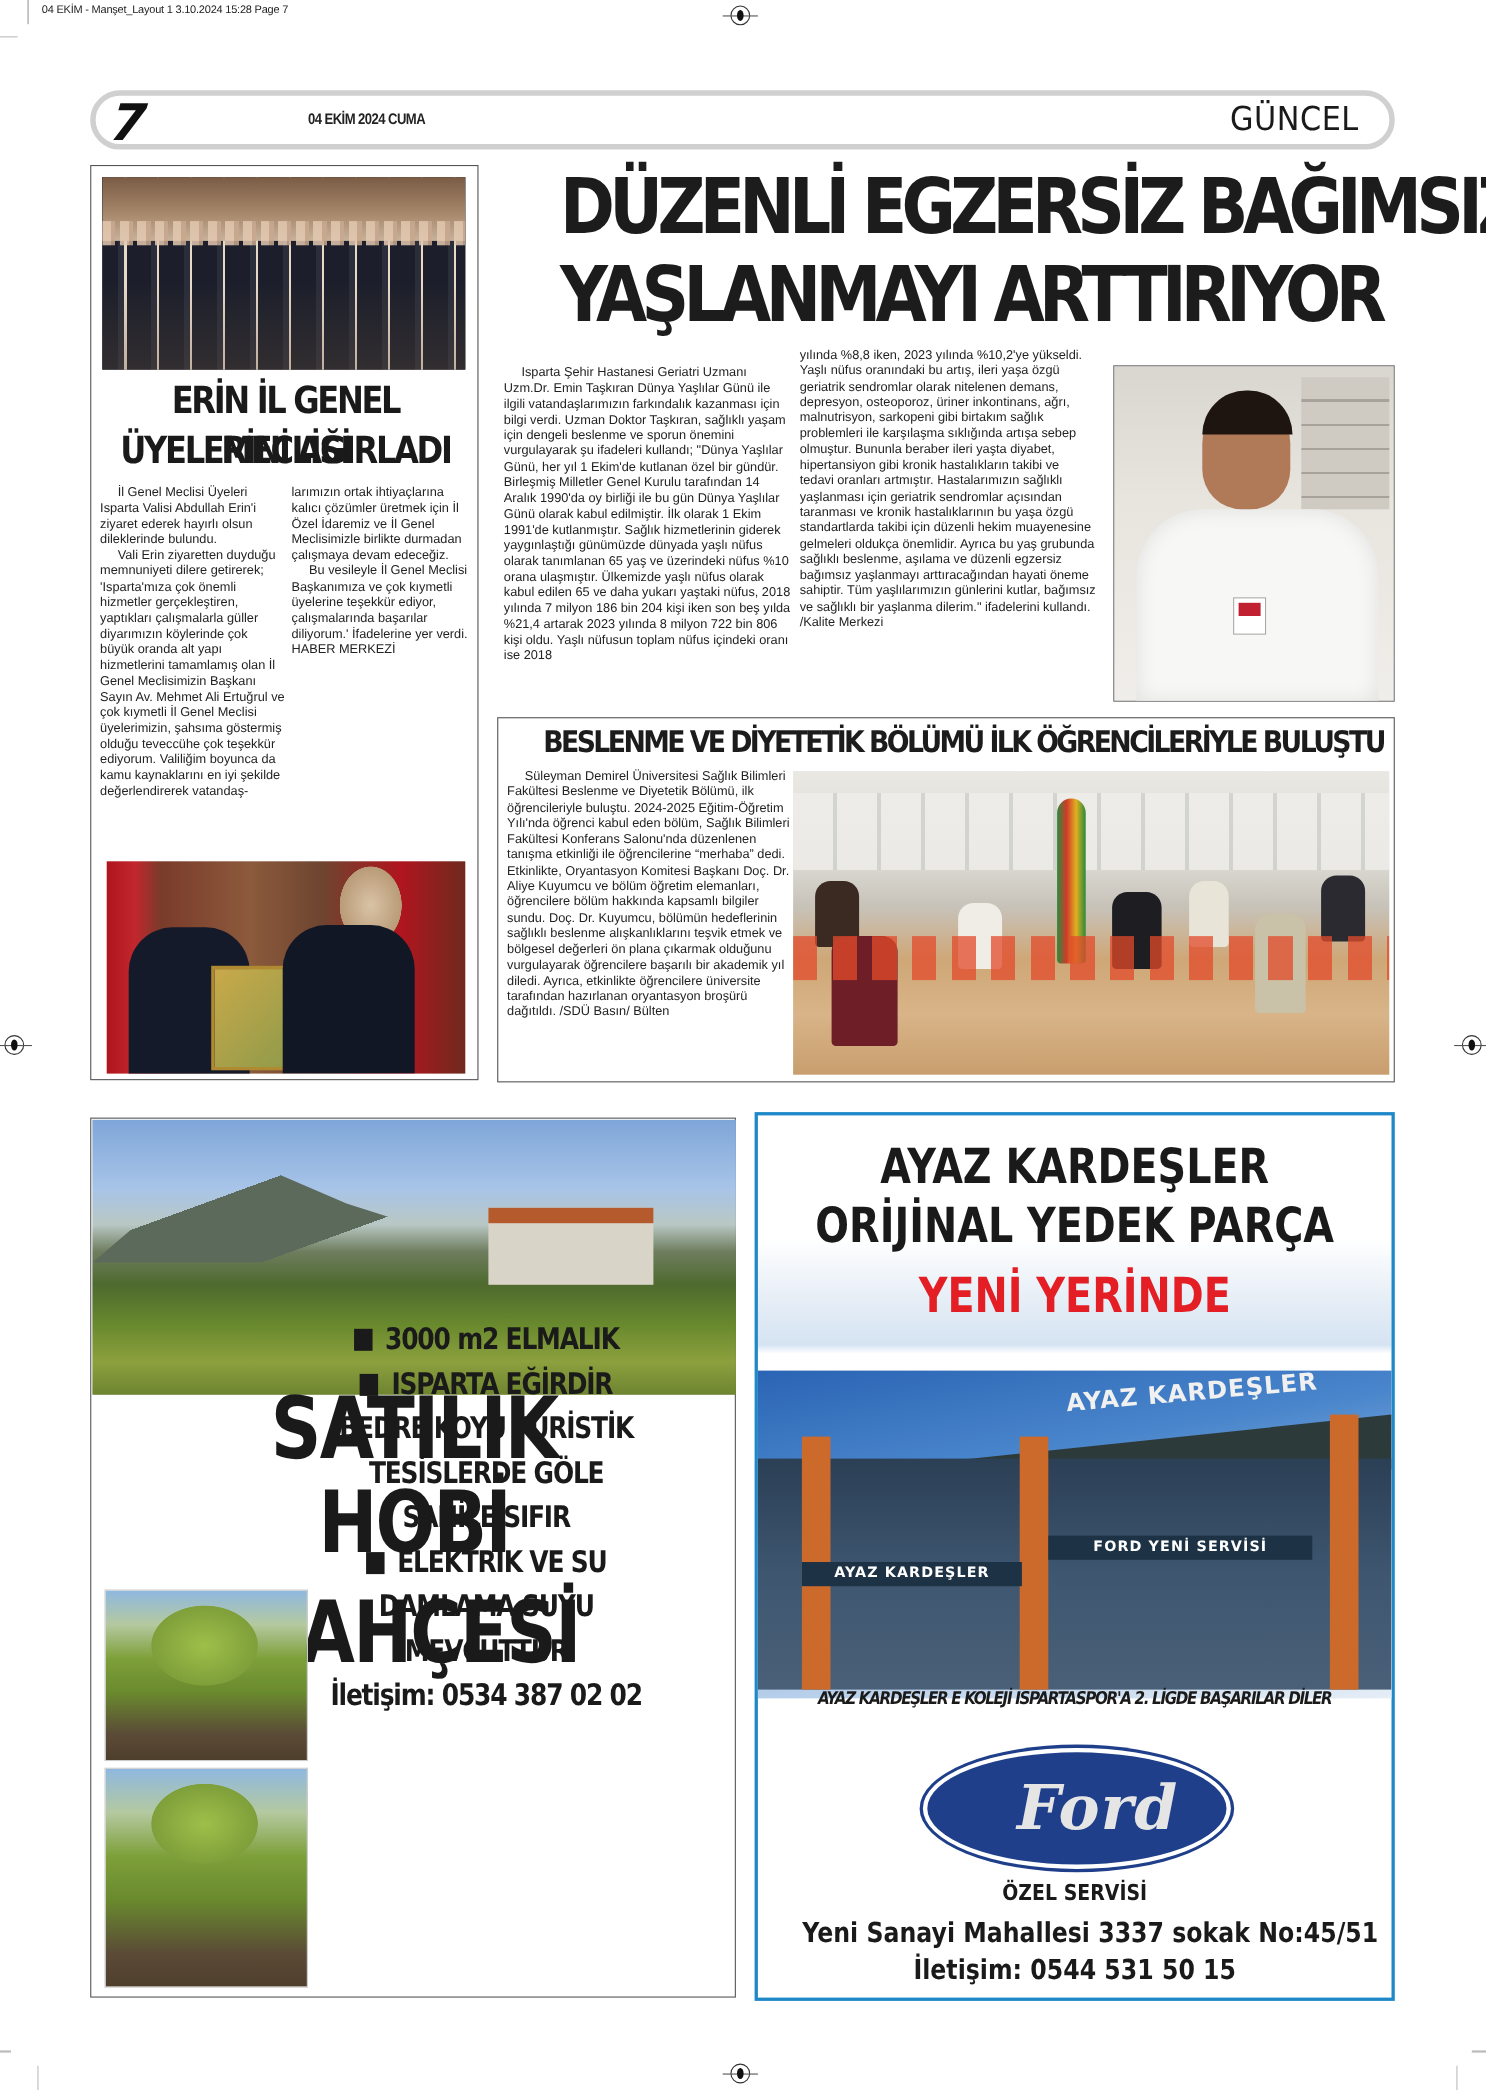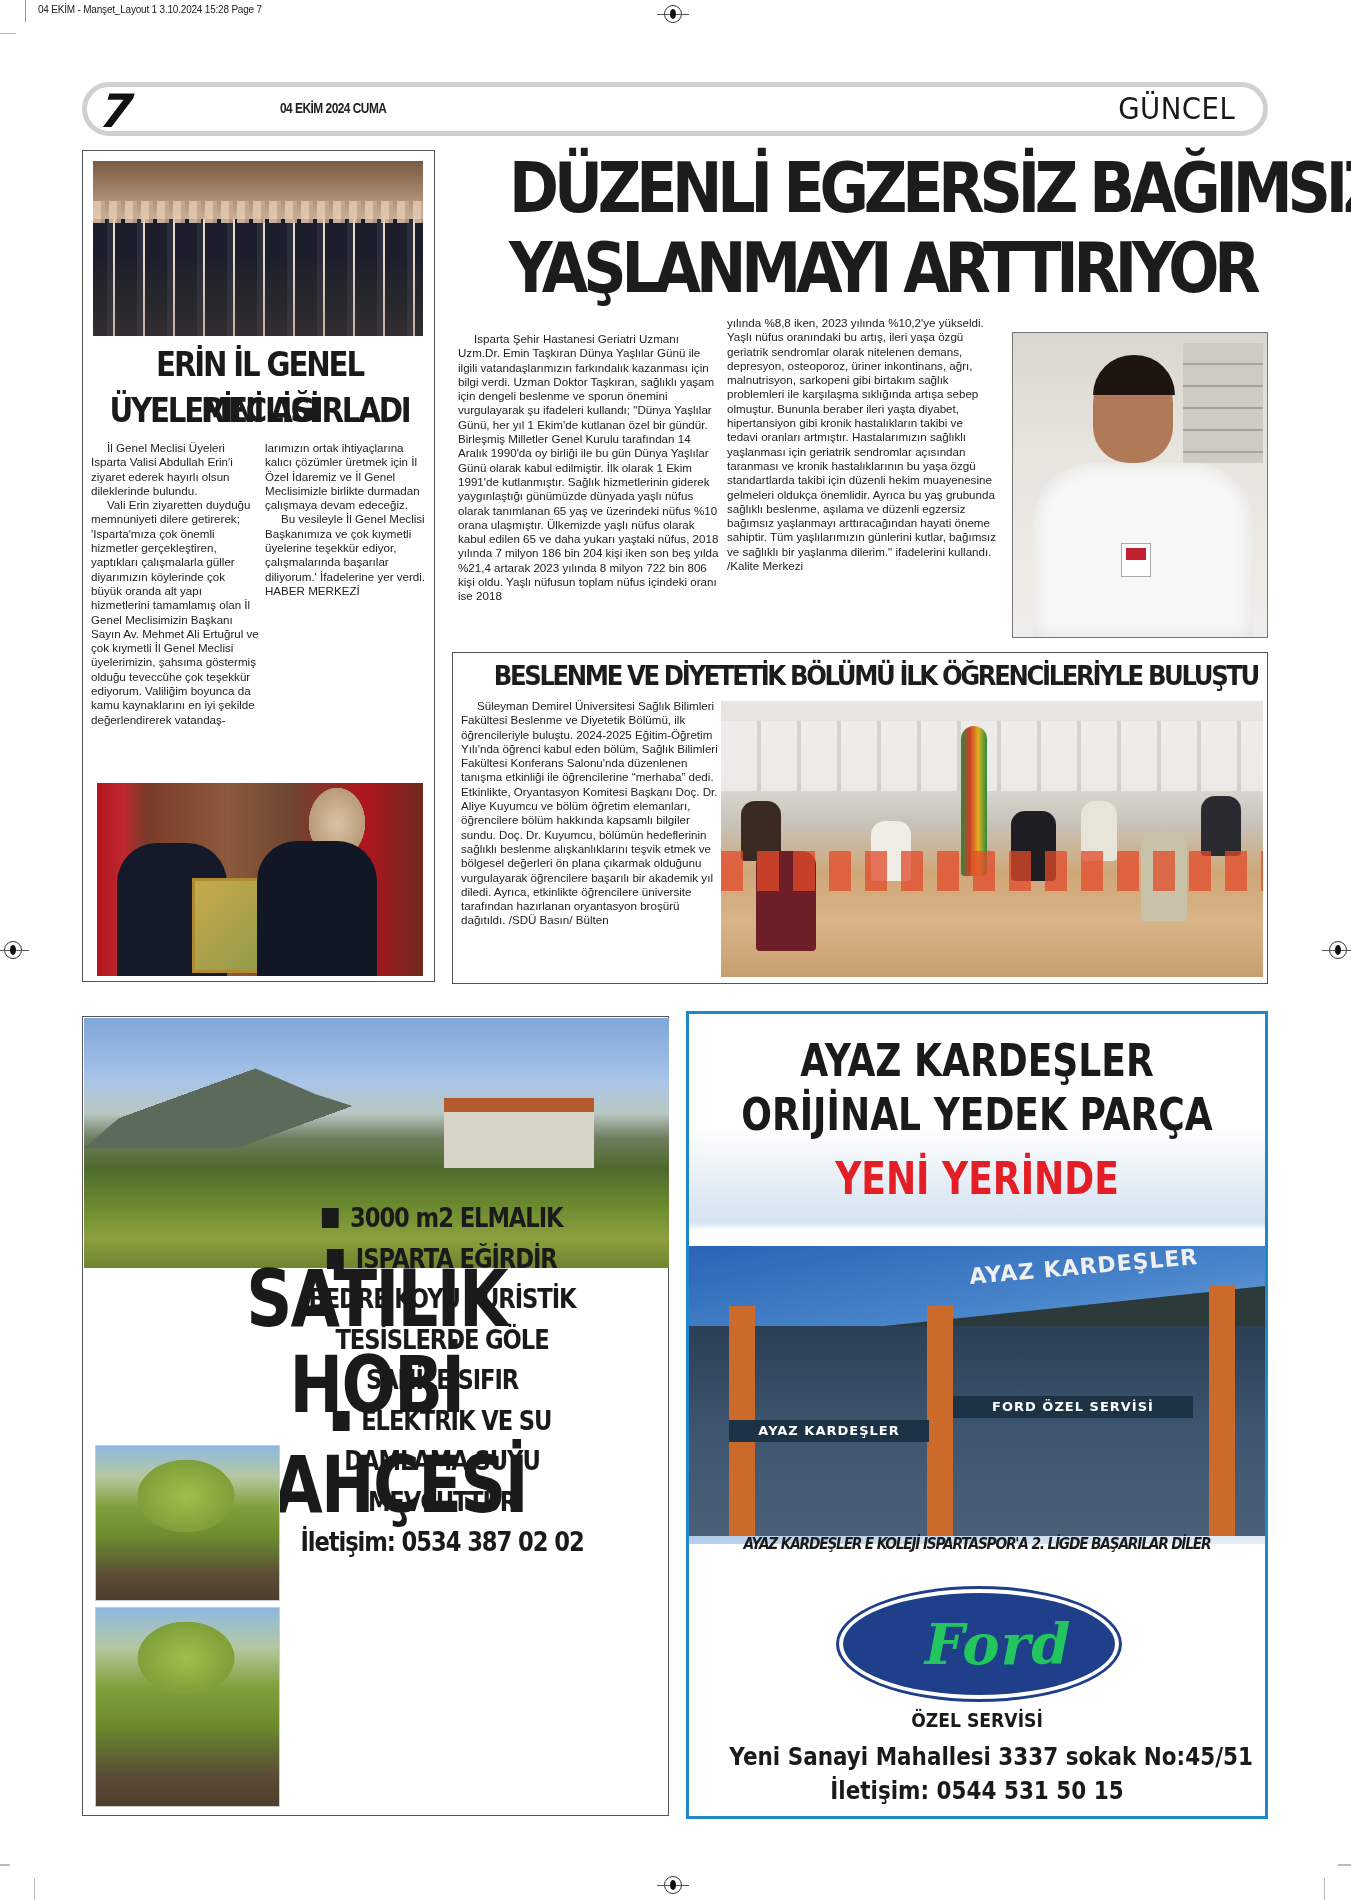--- a/index.html
+++ b/index.html
@@ -87,21 +87,21 @@
   .ayaz-red { color: #e31e24; }
   .building { left: 0; top: 232px; width: 576px; height: 298px;
     background: linear-gradient(170deg, #2a64b4 0%, #4a86cc 30%, #8fb5df 55%, #e6eef7 100%); }
   .bld-roof { position: absolute; left: 0; top: 40px; width: 576px; height: 50px; background: #2d3a3a; transform: skewY(-6deg); transform-origin: right; }
   .bld-facade { position: absolute; left: 0; top: 80px; width: 576px; height: 210px; background: linear-gradient(180deg, #2b3f55 0%, #3e5670 50%, #4a6078 100%); }
   .bld-pillar { position: absolute; top: 60px; width: 26px; height: 230px; background: #cc6a2c; }
   .bld-sign { position: absolute; height: 22px; background: #1d3244; color: #fff; font-family: "DejaVu Sans", sans-serif; font-weight: bold; font-size: 13px; line-height: 22px; text-align: center; letter-spacing: 1px; }
   .bld-top-sign { position: absolute; left: 280px; top: 8px; font-family: "DejaVu Sans", sans-serif; font-weight: bold; font-size: 22px; color: #f0f0f0; transform: rotate(-5deg); letter-spacing: 1px; }
   .ayaz-caption { position: absolute; left: 0; top: 520px; width: 576px; text-align: center; font-family: "DejaVu Sans", sans-serif; font-weight: bold; font-style: italic; font-size: 16px; letter-spacing: -1.4px; color: #1a1a1a; transform: scaleX(0.86); transform-origin: center; white-space: nowrap; }
   .ford-oval { position: absolute; left: 150px; top: 575px; width: 280px; height: 110px; border-radius: 50%; background: #1f3f8a; border: 4px solid #fff; box-shadow: 0 0 0 3px #1f3f8a; display: flex; align-items: center; justify-content: center; }
-  .ford-word { font-family: "DejaVu Serif", serif; font-style: italic; font-weight: bold; font-size: 56px; color: #22c55e; letter-spacing: 1px; margin-left: 38px; }
+  .ford-word { font-family: "DejaVu Serif", serif; font-style: italic; font-weight: bold; font-size: 56px; color: #e5e5e5; letter-spacing: 1px; margin-left: 38px; }
   .ford-sub { position: absolute; left: 0; width: 576px; text-align: center; font-family: "DejaVu Sans", sans-serif; font-weight: bold; color: #1a1a1a; transform: scaleX(0.86); transform-origin: center; white-space: nowrap; }
 </style>
 </head>
 <body>
 
 <div class="slug-line"></div>
 <div class="slug">04 EKİM - Manşet_Layout 1  3.10.2024  15:28  Page 7</div>
 <div class="reg" style="left:664px; top:5px;"></div>
 <div class="reg" style="left:4px; top:941px;"></div>
 <div class="reg" style="left:1329px; top:941px;"></div>
@@ -219,21 +219,21 @@
   <div class="ayaz-title" style="top:74px;">ORİJİNAL YEDEK PARÇA</div>
   <div class="ayaz-title ayaz-red" style="top:138px;">YENİ YERİNDE</div>
   <div class="photo building">
     <div class="bld-roof"></div>
     <div class="bld-top-sign">AYAZ KARDEŞLER</div>
     <div class="bld-facade"></div>
     <div class="bld-pillar" style="left:40px;"></div>
     <div class="bld-pillar" style="left:238px;"></div>
     <div class="bld-pillar" style="left:520px; top:40px; height:250px;"></div>
     <div class="bld-sign" style="left:40px; top:174px; width:200px;">AYAZ KARDEŞLER</div>
-    <div class="bld-sign" style="left:264px; top:150px; width:240px;">FORD ÖZEL SERVİSİ</div>
+    <div class="bld-sign" style="left:264px; top:150px; width:240px;">FORD YENİ SERVİSİ</div>
   </div>
   <div class="ayaz-caption">AYAZ KARDEŞLER E KOLEJİ ISPARTASPOR'A 2. LİGDE BAŞARILAR DİLER</div>
   <div class="ford-oval">
     <span class="ford-word">Ford</span>
   </div>
   <div class="ford-sub" style="top:694px; font-size:20px;">ÖZEL SERVİSİ</div>
   <div class="ford-sub" style="top:728px; font-size:25px;">Yeni Sanayi Mahallesi 3337 sokak No:45/51</div>
   <div class="ford-sub" style="top:762px; font-size:25px;">İletişim: 0544 531 50 15</div>
 </div>
 

